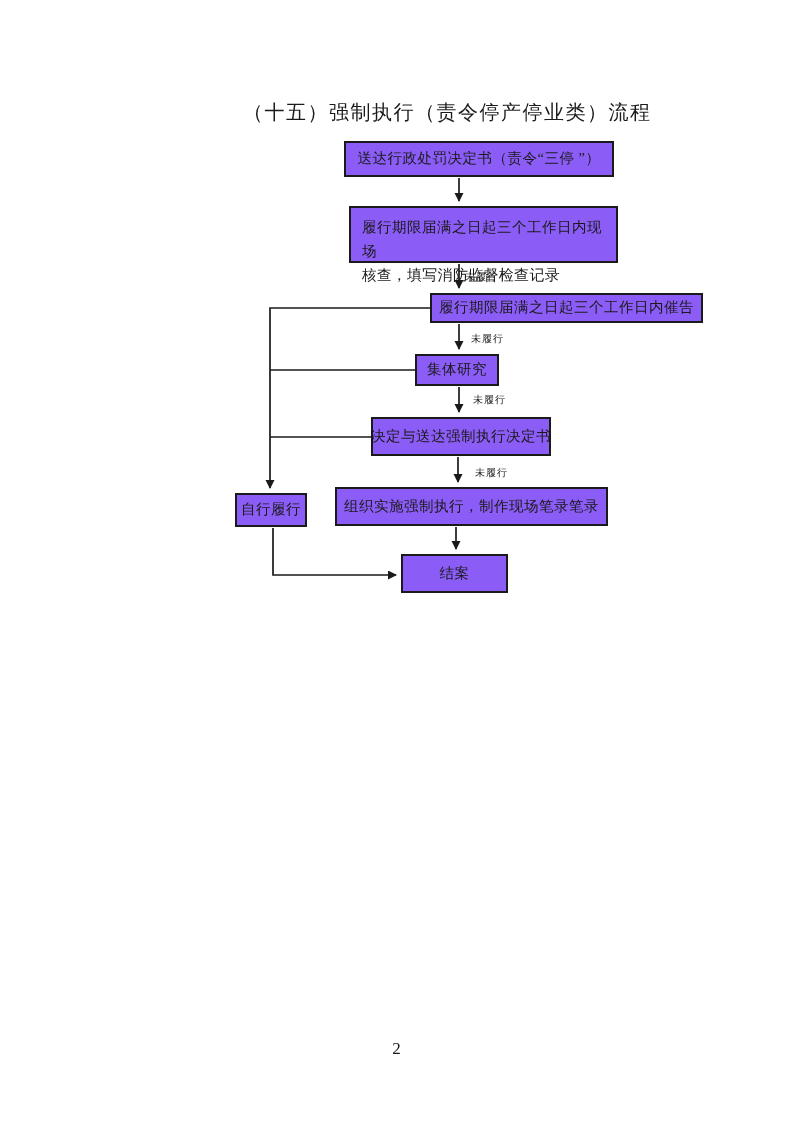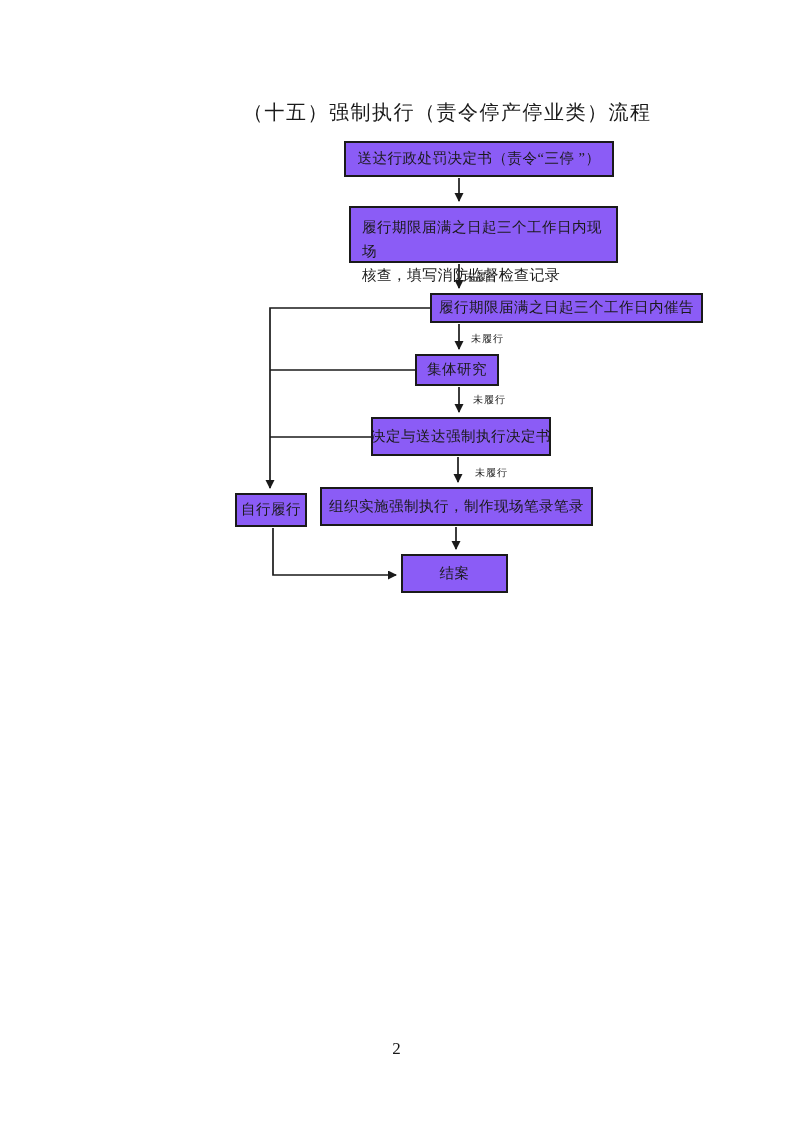--- a/index.html
+++ b/index.html
@@ -50,21 +50,21 @@
     white-space: nowrap;
   }
   .node-box1      { left: 261px; top: 141px; width: 270px; height: 36px; }
   .node-box2      { left: 266px; top: 206px; width: 269px; height: 57px;
                     display: block; padding: 7px 0 0 11px; white-space: normal; }
   .node-box2 .row { display: block; line-height: 24px; }
   .node-box2 .note{ font-size: 15px; letter-spacing: 0.3px; }
   .node-box3      { left: 347px; top: 293px; width: 273px; height: 30px; }
   .node-box4      { left: 332px; top: 354px; width: 84px;  height: 32px; }
   .node-box5      { left: 288px; top: 417px; width: 180px; height: 39px; }
-  .node-box6      { left: 237px; top: 487px; width: 273px; height: 39px; }
+  .node-box6      { left: 252px; top: 487px; width: 273px; height: 39px; }
   .node-self      { left: 152px; top: 493px; width: 72px;  height: 34px; }
   .node-close     { left: 318px; top: 554px; width: 107px; height: 39px; }
   .edge-label {
     position: absolute;
     font-size: 10px;
     letter-spacing: 1px;
     white-space: nowrap;
   }
   .edge-label-1 { left: 382px; top: 270px; }
   .edge-label-2 { left: 388px; top: 332px; }

